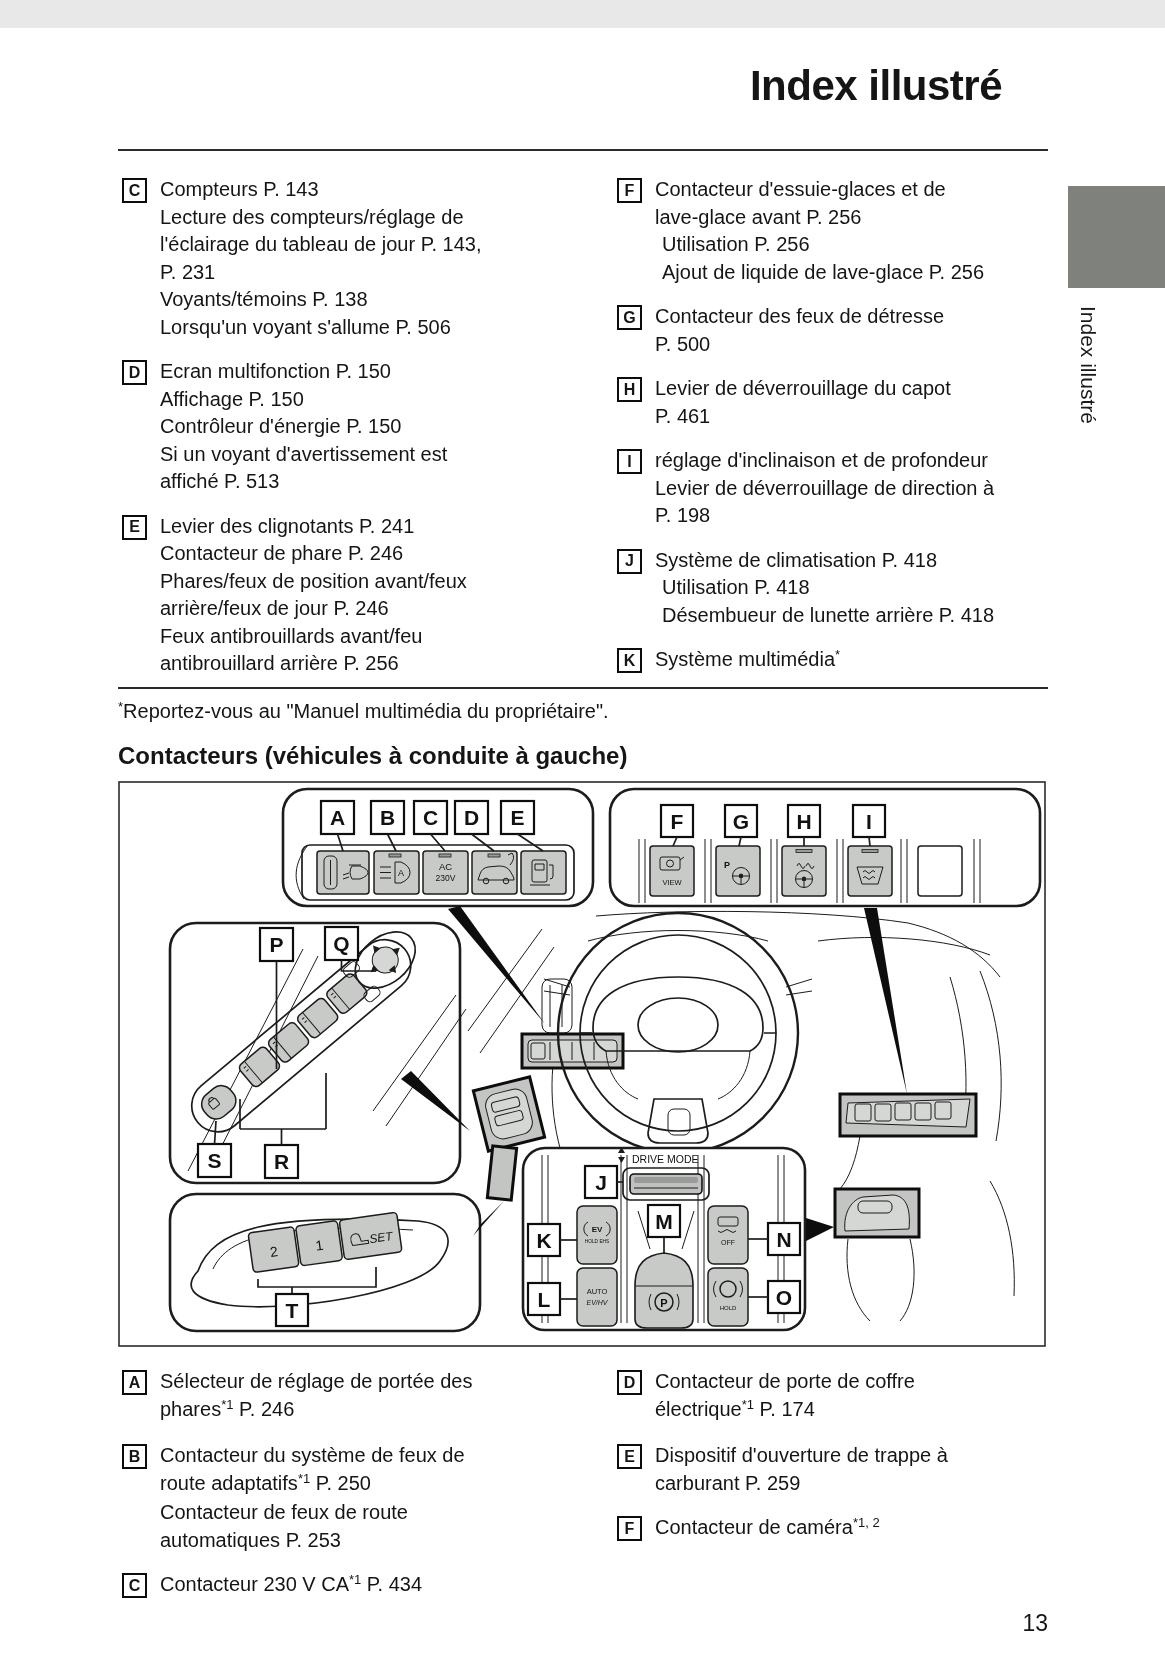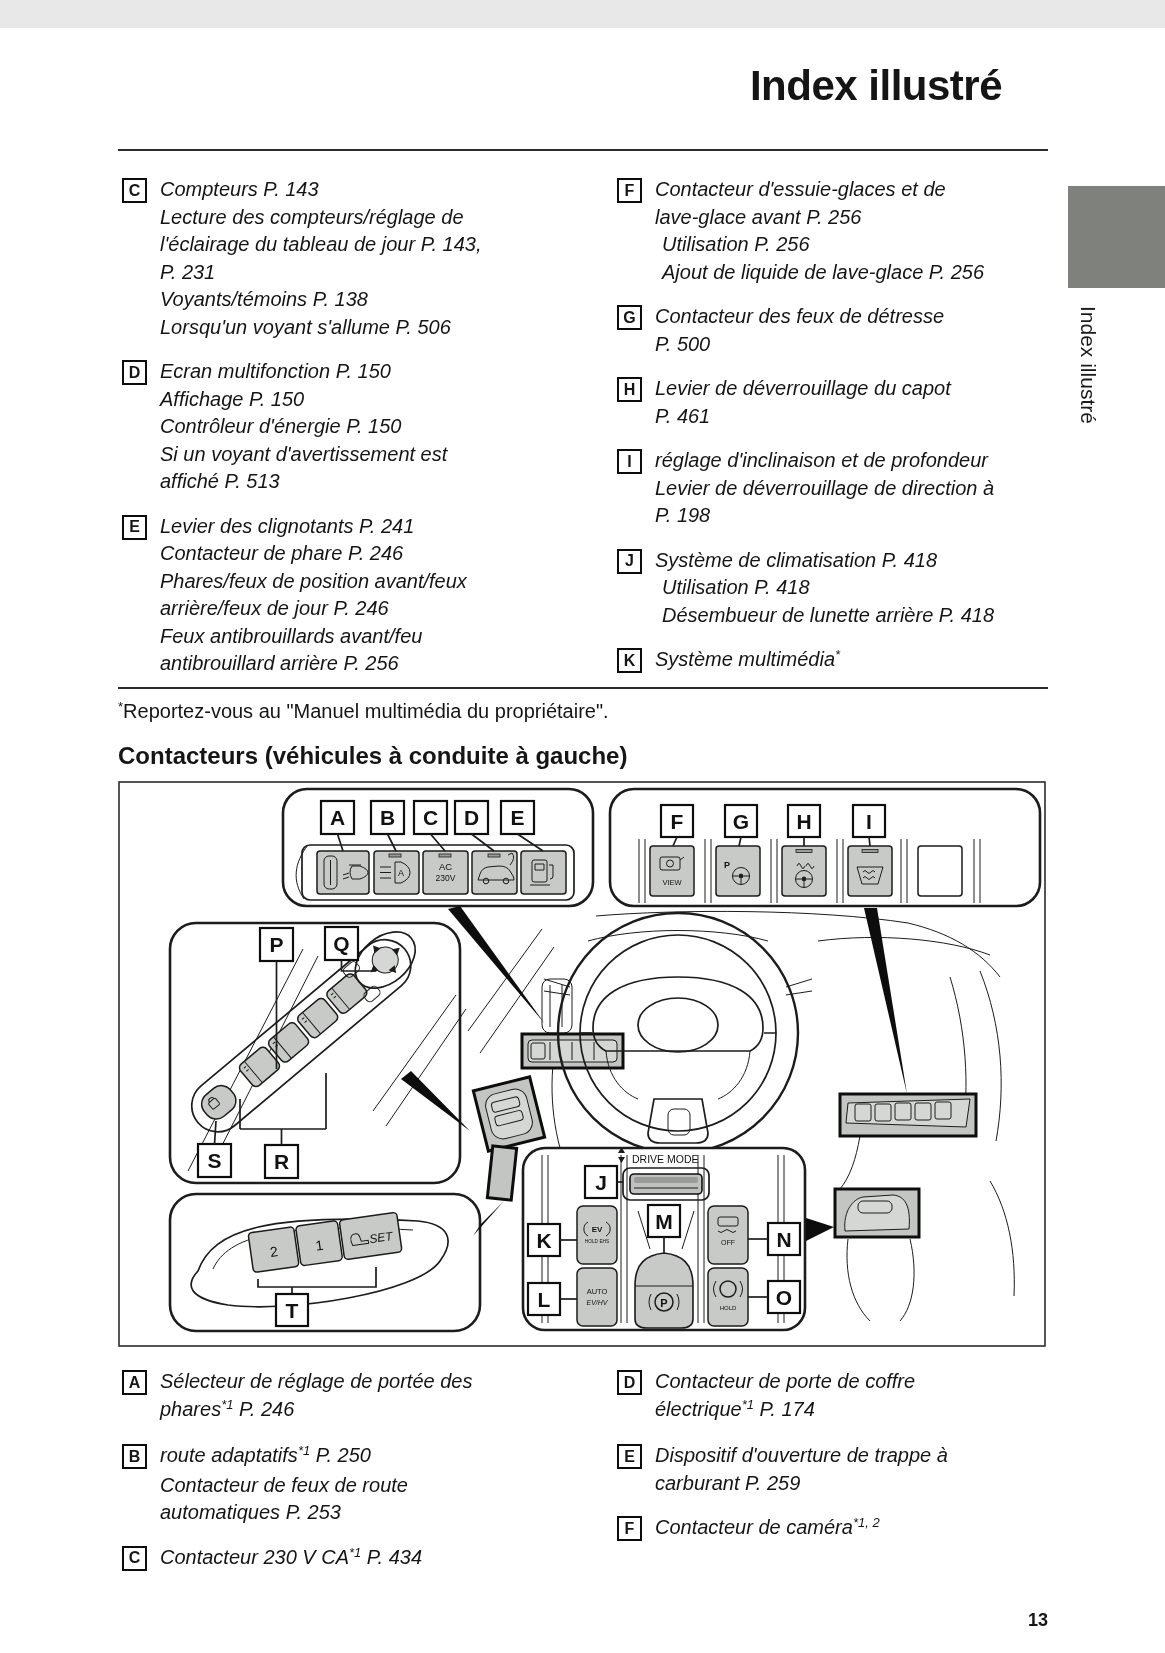--- a/index.html
+++ b/index.html
@@ -13,31 +13,31 @@
   .col{position:absolute;}
   .col-l{left:122px;width:460px;}
   .col-r{left:617px;width:420px;}
   .top-cols{top:148px;}
   .bot-cols{top:1340px;}
   .li-item{display:flex;gap:13px;align-items:flex-start;}
   .li-item + .li-item{margin-top:17px;}
   .letterbox{width:25px;height:25px;box-sizing:border-box;border:2px solid #0c0c0c;
              display:flex;align-items:center;justify-content:center;
              font-size:16px;font-weight:bold;flex-shrink:0;margin-top:2px;background:#fff;}
-  .li-text{font-size:20px;line-height:27.5px;font-style:italic;}
+  .li-text{font-size:20px;line-height:27.5px;}
   .li-line{white-space:nowrap;}
   .li-line.indent{padding-left:7px;}
   .sup{font-size:13px;position:relative;top:-7px;}
   .footnote{position:absolute;left:118px;top:672px;font-size:20px;}
   .section-heading{position:absolute;left:118px;top:714px;font-size:24px;font-weight:bold;}
   .side-tab{position:absolute;left:1068px;top:158px;width:97px;height:102px;}
   .side-tab-label{position:absolute;left:1076px;top:278px;height:170px;
                   writing-mode:vertical-rl;text-orientation:mixed;font-size:21px;color:#1a1a1a;}
   .page-number{position:absolute;left:990px;top:1582px;width:58px;text-align:right;
-               font-size:18px;font-weight:bold;}
+               font-size:23px;font-weight:normal;}
   svg.diagram{position:absolute;left:118px;top:753px;}
   
   .ln{fill:none;stroke:#1c1c1c;stroke-width:1;}
   .ln2{fill:none;stroke:#1c1c1c;stroke-width:1.7;}
   .ln3{fill:none;stroke:#1c1c1c;stroke-width:2.4;}
   .panel{fill:#ffffff;stroke:#1c1c1c;stroke-width:2.6;}
   .btn{fill:#c8cac7;stroke:#1c1c1c;stroke-width:1.5;}
   .btnw{fill:#ffffff;stroke:#1c1c1c;stroke-width:1.5;}
   .hl{fill:#c3c5c2;stroke:#0d0d0d;stroke-width:3;}
   .hlin{fill:#d5d7d4;stroke:#1c1c1c;stroke-width:1;}
@@ -436,20 +436,21 @@
       <div class="li-item">
         <span class="letterbox">A</span>
         <div class="li-text">
           <div class="li-line">Sélecteur de réglage de portée des</div>
           <div class="li-line">phares<span class="sup">*1</span> P. 246</div>
         </div>
       </div>
       <div class="li-item">
         <span class="letterbox">B</span>
         <div class="li-text">
+          <div class="li-line">Contacteur du système de feux de</div>
           <div class="li-line">route adaptatifs<span class="sup">*1</span> P. 250</div>
           <div class="li-line">Contacteur de feux de route</div>
           <div class="li-line">automatiques P. 253</div>
         </div>
       </div>
       <div class="li-item">
         <span class="letterbox">C</span>
         <div class="li-text">
           <div class="li-line">Contacteur 230 V CA<span class="sup">*1</span> P. 434</div>
         </div>

